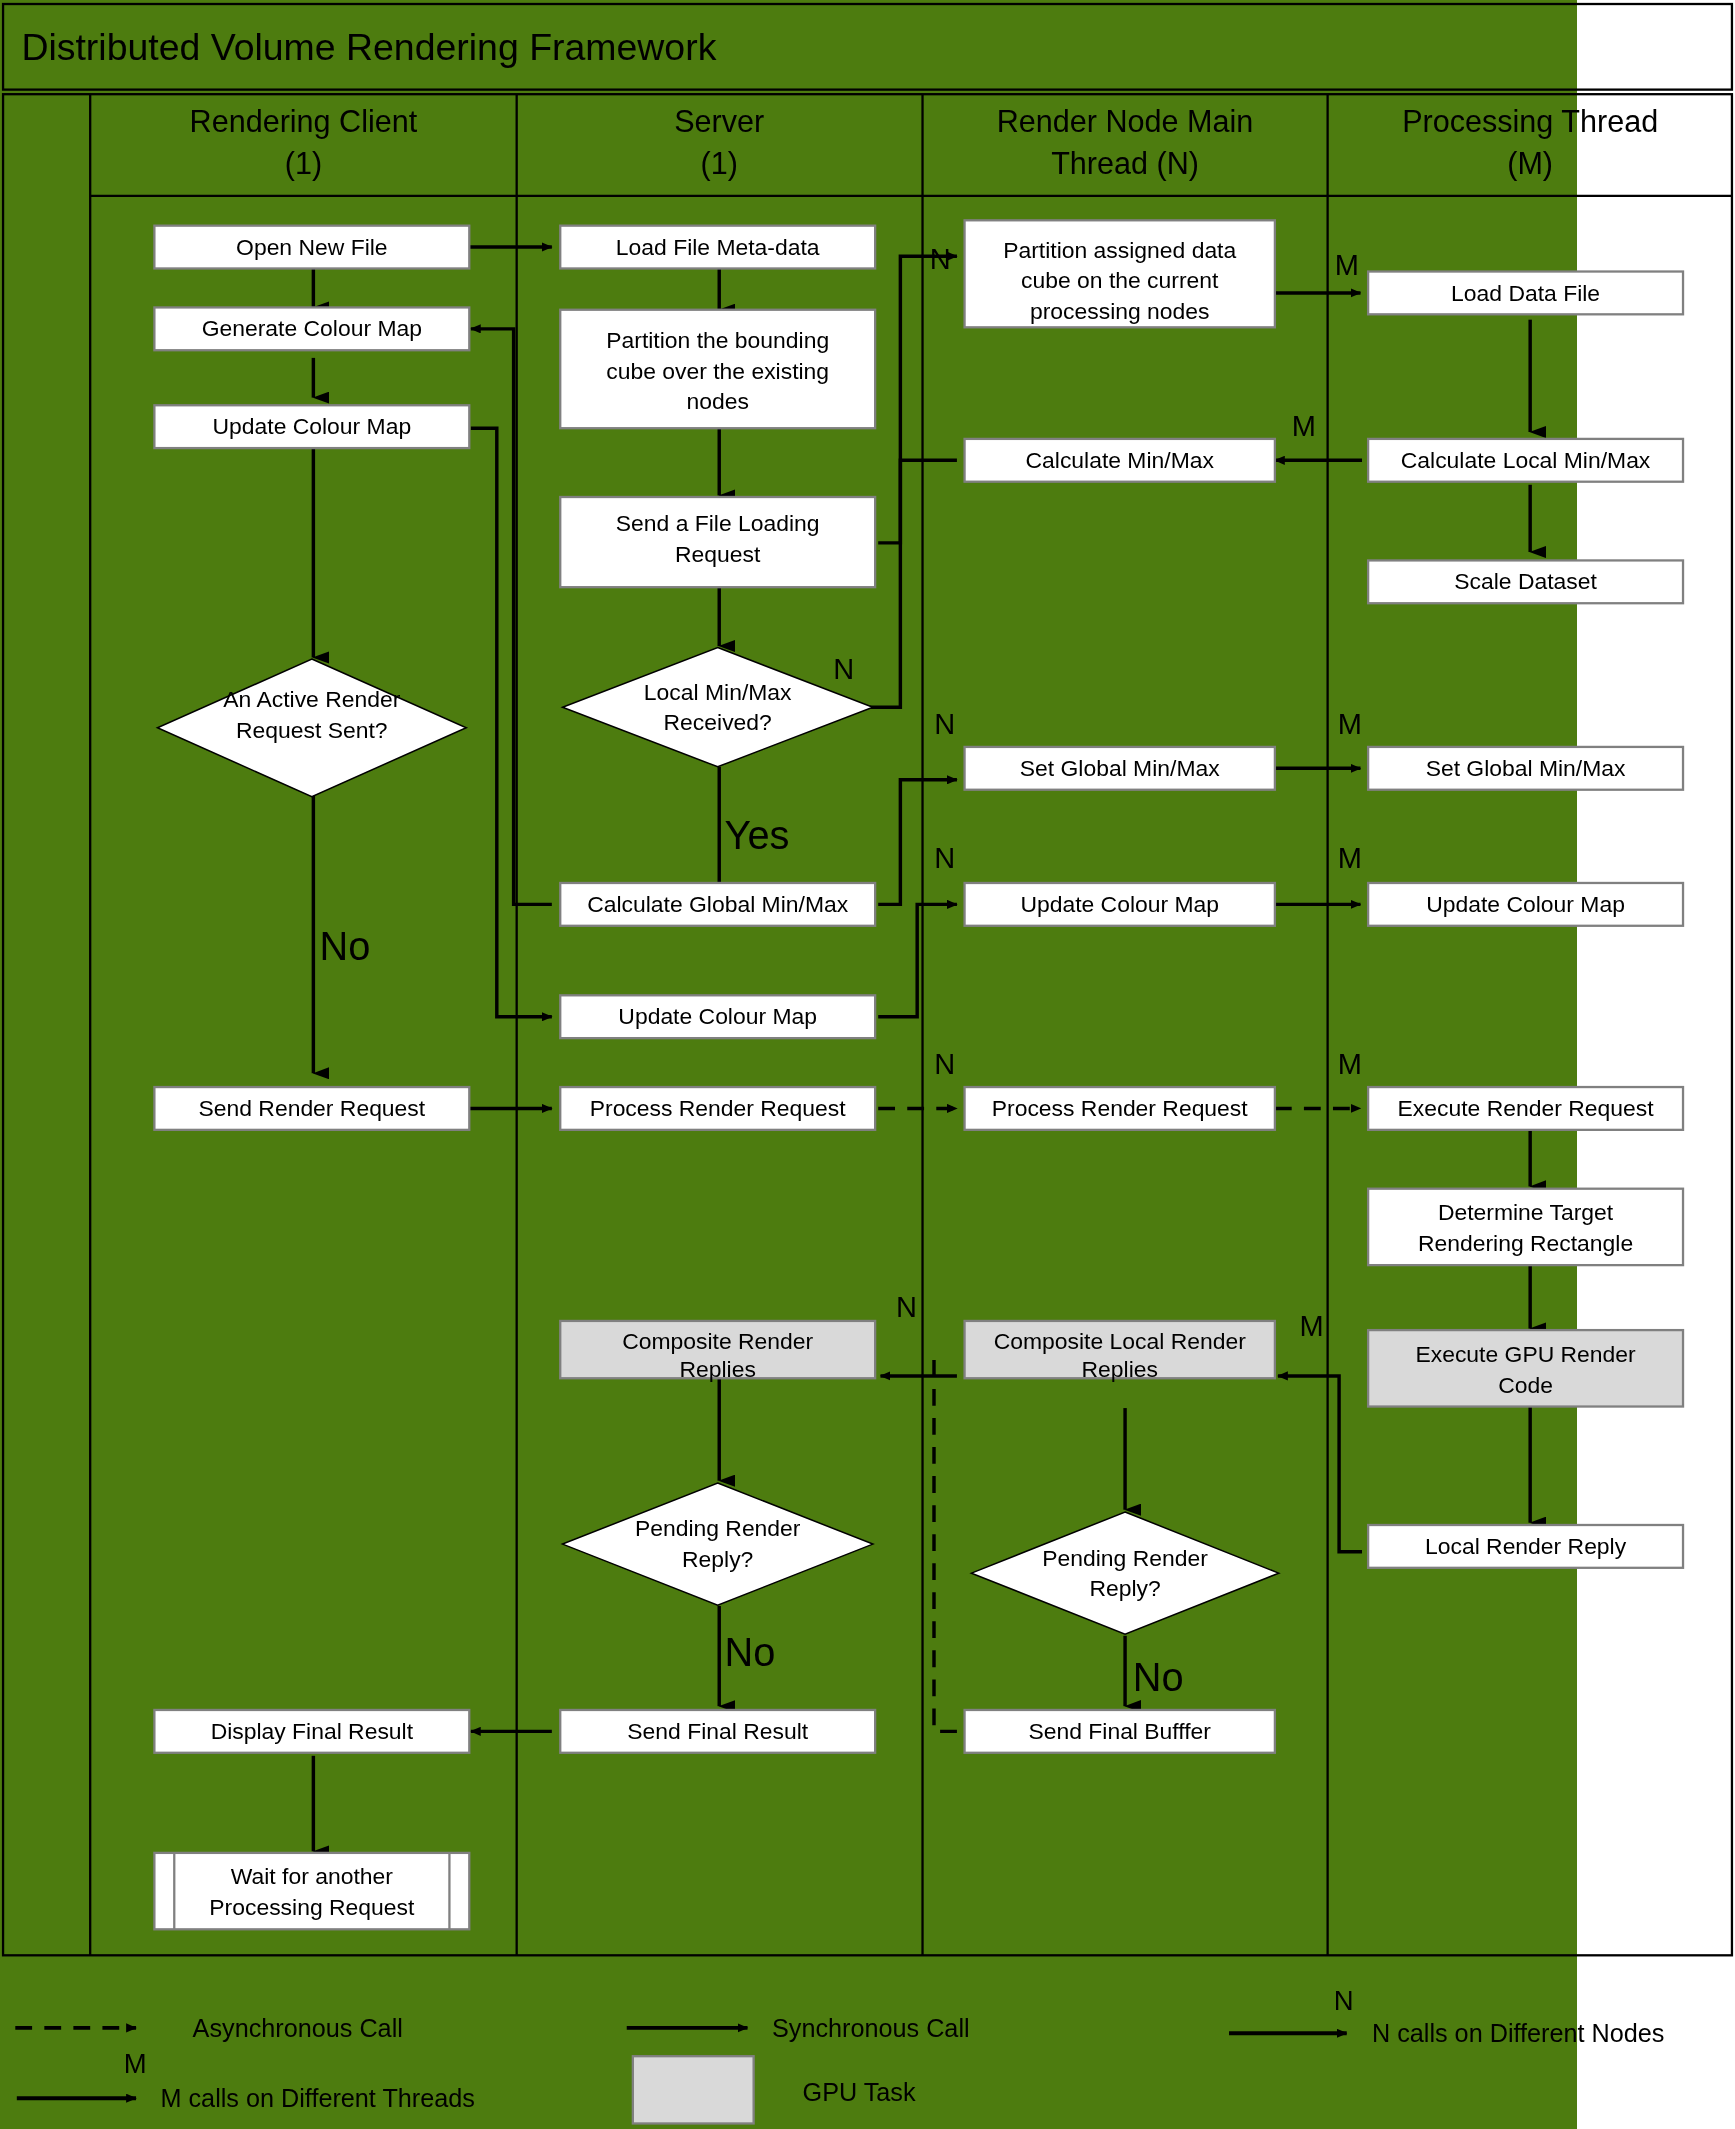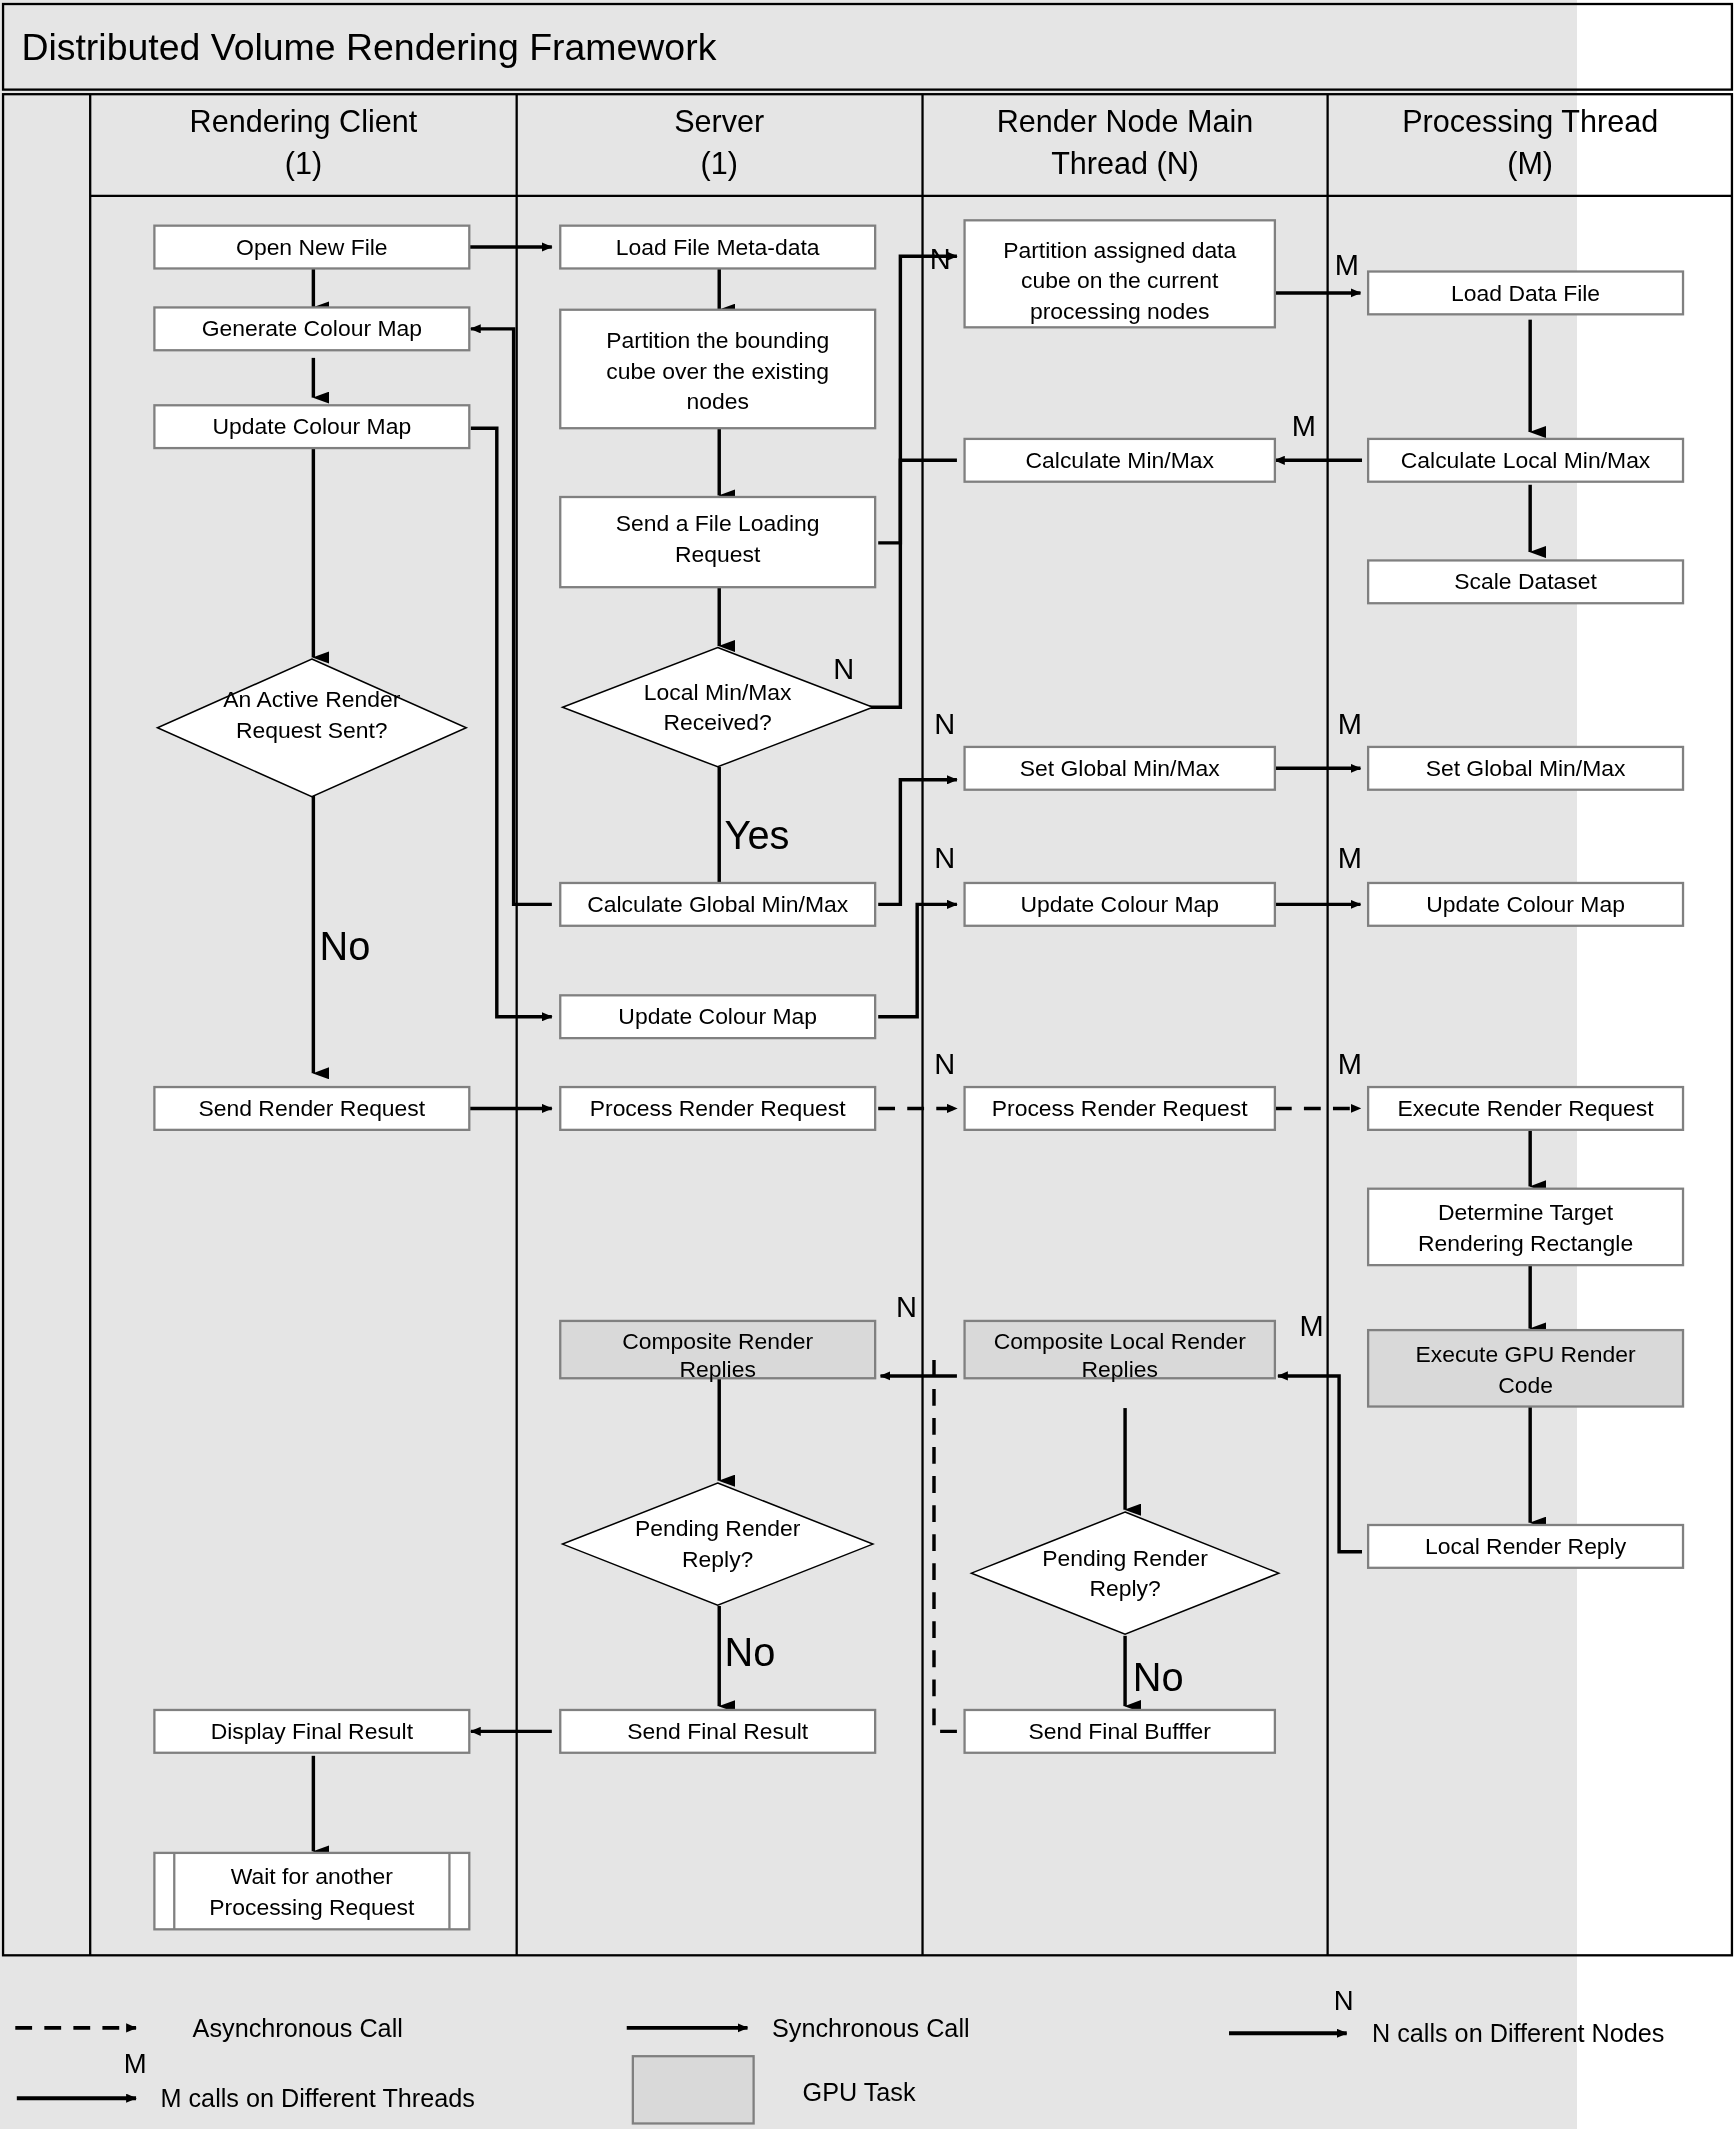--- a/index.html
+++ b/index.html
@@ -1,17 +1,17 @@
 <!DOCTYPE html>
 <html style="font-size:12.2px"><head>
 <meta charset="utf-8">
 <style>
   html,body{margin:0;padding:0;background:#fff;}
   body{font-family:"Liberation Sans",sans-serif;color:#000;}
-  #root{position:relative;width:1577px;height:2129px;background:#e5e5e5;text-align:center;}
+  #root{position:relative;width:1577px;height:2129px;background:#4d7c0f;text-align:center;}
   svg{display:block;}
 </style>
 </head>
 <body>
 
 <div id="root">
 <svg width="1735" height="2129" viewBox="0 0 2270 2785" xmlns="http://www.w3.org/2000/svg">
   <defs>
     <marker id="ah" markerWidth="14" markerHeight="12" refX="13" refY="6" orient="auto" markerUnits="userSpaceOnUse">
       <path d="M0,0 L14,6 L0,12 z" fill="#000"></path>

